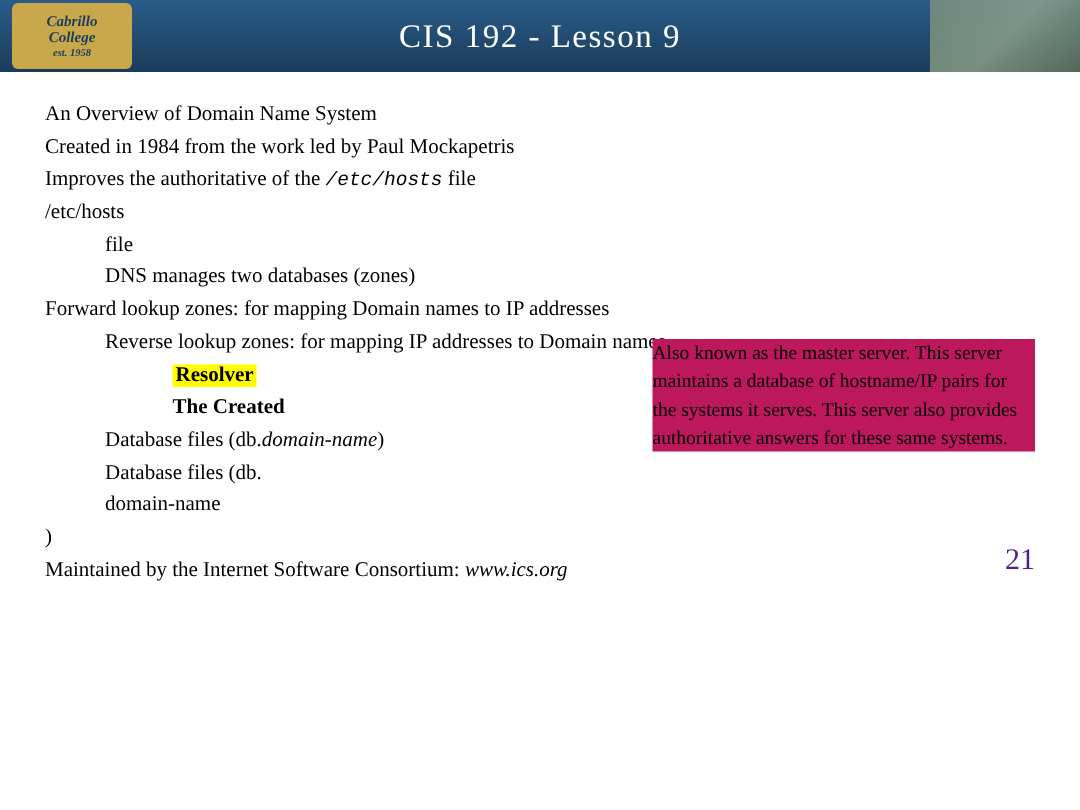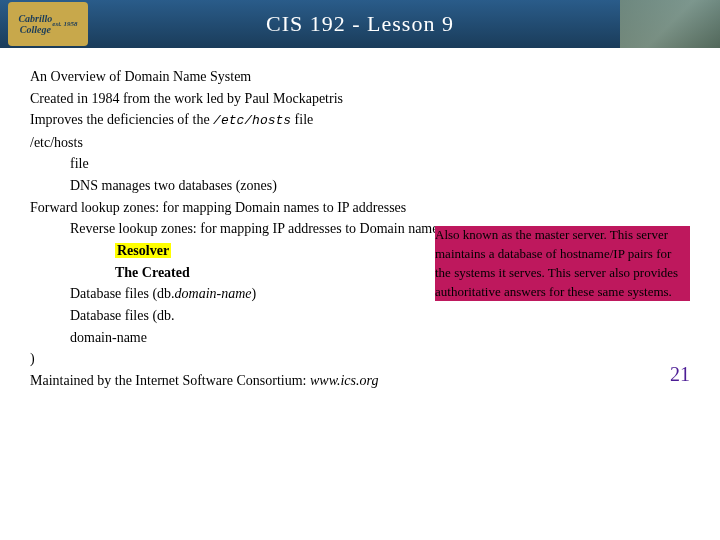--- a/index.html
+++ b/index.html
@@ -24,21 +24,21 @@
     }
     .header-logo {
       position: absolute;
       left: 8px;
       top: 2px;
       width: 80px;
       height: 44px;
       background: #c8a84b;
       border-radius: 4px;
       display: flex;
-      flex-direction: row;
+      flex-direction: column;
       align-items: center;
       justify-content: center;
       font-size: 9px;
       color: #1a3c5a;
       font-weight: bold;
       font-style: italic;
     }
     .logo-text {
       font-size: 10px;
       color: #1a3c5a;
@@ -129,21 +129,21 @@
     <span>Also known as the master server.  This server maintains a database of hostname/IP pairs for the systems it serves.  This server also provides authoritative answers for these same systems.</span>
   </div>
 
   <span class="line">
     <span>An Overview of Domain Name System</span>
   </span>
   <span class="line">
     <span>Created in 1984 from the work led by Paul Mockapetris</span>
   </span>
   <span class="line">
-    <span>Improves the deficiencies of the </span><span class="italic code-font">/etc/hosts</span><span> file</span>
+    <span>Improves the authoritative of the </span><span class="italic code-font">/etc/hosts</span><span> file</span>
   </span>
   <span class="line">
     <span>/etc/hosts</span>
   </span>
   <span class="line indent1">
     <span> file</span>
   </span>
   <span class="line indent1">
     <span>DNS manages two databases (zones)</span>
   </span>

